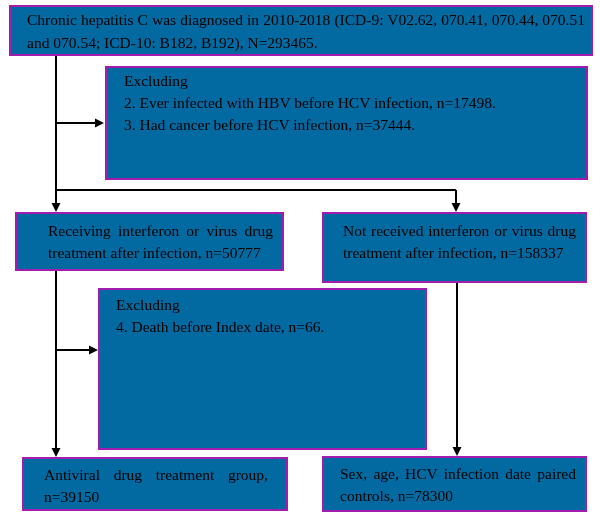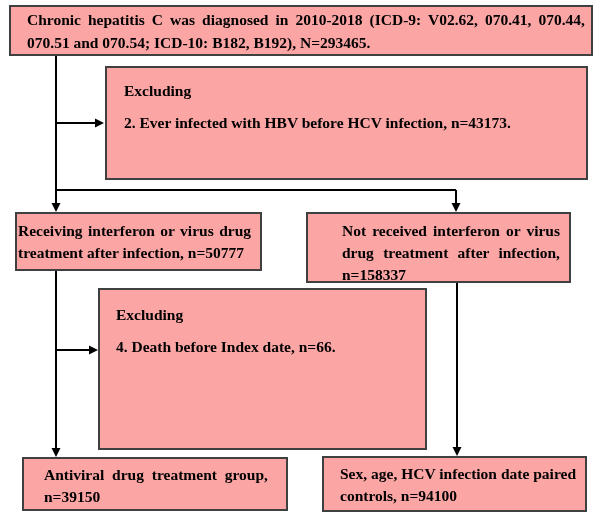--- a/index.html
+++ b/index.html
@@ -13,49 +13,48 @@
     height: 520px;
     background: #ffffff;
     font-family: "Liberation Serif", "DejaVu Serif", serif;
     font-size: 15.5px;
     color: #000000;
     overflow: hidden;
   }
   .box {
     position: absolute;
     box-sizing: border-box;
-    border: 2px solid #404040;
-    background: #fca5a5;
+    border: 2px solid #a21caf;
+    background: #0369a1;
     line-height: 22px;
     text-align: justify;
-    font-weight: bold;
   }
   .box .txt { text-align: justify; }
-  .item { text-align: justify; margin-top: 10px; }
+  .item { text-align: justify; }
   #connectors {
     position: absolute;
     left: 0; top: 0;
     width: 600px; height: 520px;
   }
   #diagnosis-box {
     left: 9px; top: 5px; width: 584px; height: 51px;
     padding: 1px 6px 0 16px;
     line-height: 23px;
   }
   #exclusion-box-1 {
     left: 105px; top: 66px; width: 483px; height: 114px;
     padding: 2px 4px 0 17px;
   }
   #treated-box {
-    left: 15px; top: 212px; width: 247px; height: 59px;
-    padding: 6px 9px 0 1px;
+    left: 15px; top: 212px; width: 269px; height: 59px;
+    padding: 6px 9px 0 31px;
   }
   #untreated-box {
-    left: 306px; top: 212px; width: 265px; height: 71px;
-    padding: 6px 9px 0 34px;
+    left: 322px; top: 212px; width: 265px; height: 71px;
+    padding: 6px 9px 0 19px;
   }
   #exclusion-box-2 {
     left: 98px; top: 288px; width: 329px; height: 162px;
     padding: 4px 2px 0 16px;
   }
   #treatment-group-box {
     left: 22px; top: 457px; width: 266px; height: 54px;
     padding: 5px 18px 0 20px;
   }
   #control-group-box {
@@ -86,37 +85,38 @@
     <path d="M457 283 V447" stroke="#000000" stroke-width="2" fill="none"></path>
     <polygon points="452.5,447 461.5,447 457,456" fill="#000000"></polygon>
   </svg>
 
   <div class="box" id="diagnosis-box">
     <div class="txt">Chronic hepatitis C was diagnosed in 2010-2018 (ICD-9: V02.62, 070.41, 070.44, 070.51 and 070.54; ICD-10: B182, B192), N=293465.</div>
   </div>
 
   <div class="box" id="exclusion-box-1">
     <div class="item">Excluding</div>
-    <div class="item">2. Ever infected with HBV before HCV infection, n=43173.</div>
+    <div class="item">2. Ever infected with HBV before HCV infection, n=17498.</div>
+    <div class="item">3. Had cancer before HCV infection, n=37444.</div>
   </div>
 
   <div class="box" id="treated-box">
     <div class="txt">Receiving interferon or virus drug treatment after infection, n=50777</div>
   </div>
 
   <div class="box" id="untreated-box">
     <div class="txt">Not received interferon or virus drug treatment after infection, n=158337</div>
   </div>
 
   <div class="box" id="exclusion-box-2">
     <div class="item">Excluding</div>
     <div class="item">4. Death before Index date, n=66.</div>
   </div>
 
   <div class="box" id="treatment-group-box">
     <div class="txt">Antiviral drug treatment group, n=39150</div>
   </div>
 
   <div class="box" id="control-group-box">
-    <div class="txt">Sex, age, HCV infection date paired controls, n=94100</div>
+    <div class="txt">Sex, age, HCV infection date paired controls, n=78300</div>
   </div>
 
 </div>
 
 </body></html>

